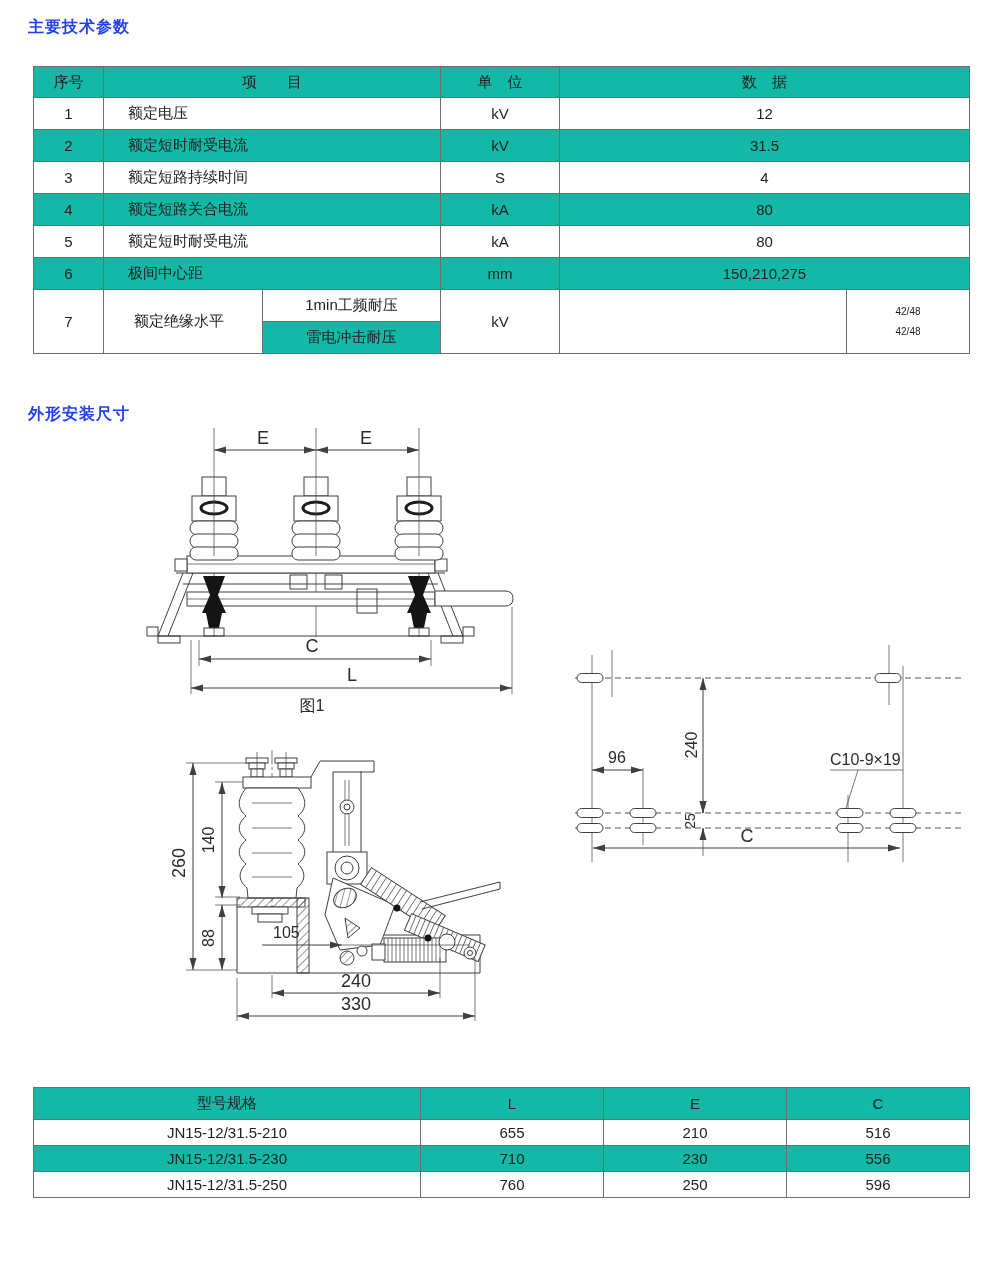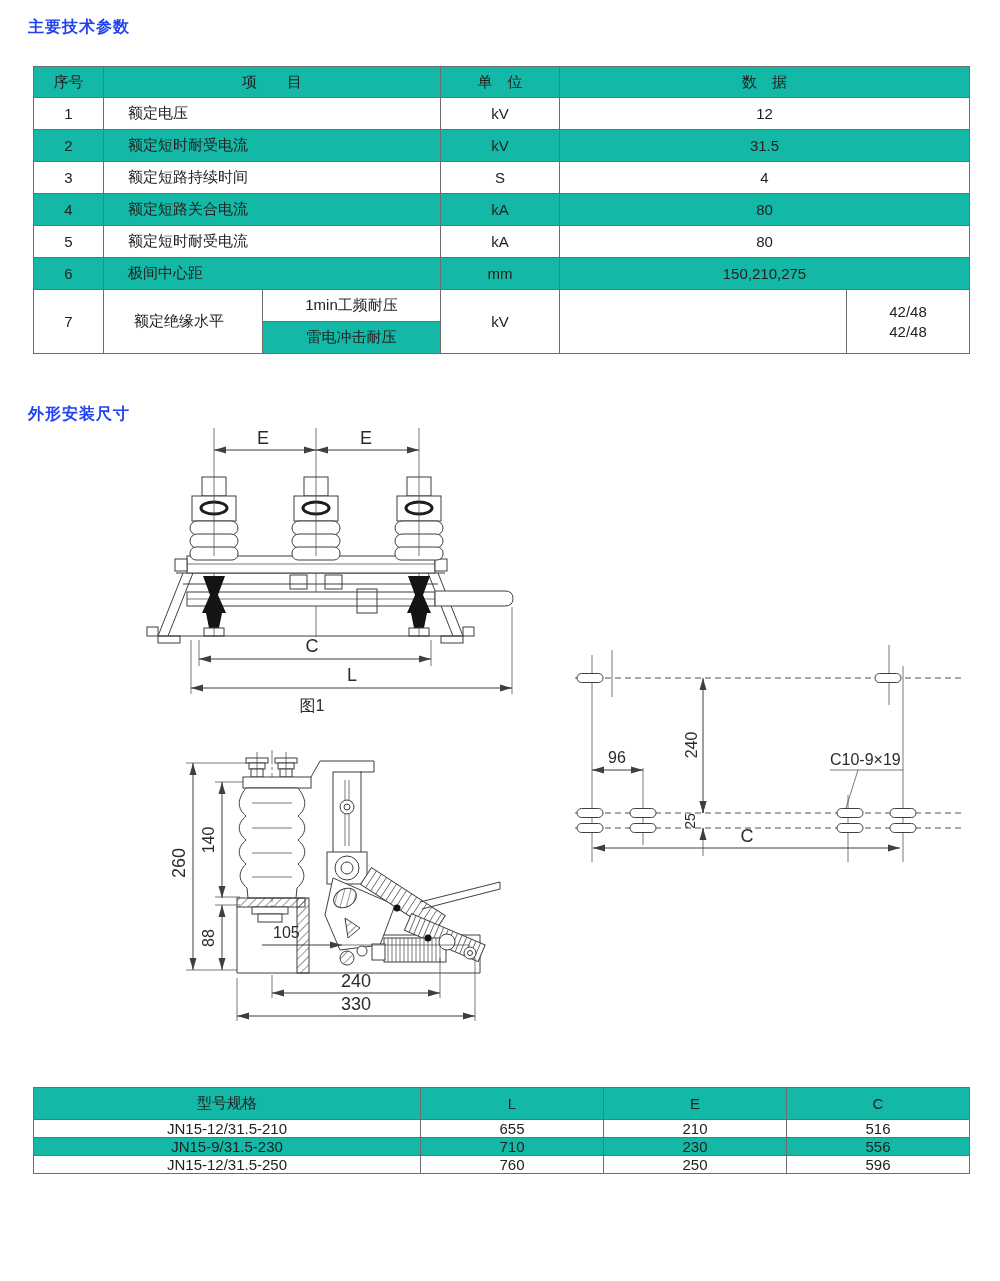--- a/index.html
+++ b/index.html
@@ -8,24 +8,24 @@
   #title1{top:17px;}
   #title2{top:404px;}
   table{border-collapse:collapse;table-layout:fixed;position:absolute;left:33px;}
   td,th{border:1px solid #6e6e6e;font-size:15px;font-weight:normal;padding:0;text-align:center;vertical-align:middle;color:#222;}
   .blue{background:#14b8a6;}
   #t1{top:66px;width:936px;}
   #t1 tr.hdr{height:31px;}
   #t1 tr{height:32px;}
   #t1 .item{text-align:left;padding-left:24px;margin-top:11px;}
   #t1 .item7{text-align:left;padding-left:30px;}
-  .v4248 div{line-height:20px;font-size:15px;}
+  .v4248 div{line-height:20px;font-size:10px;}
   #t2{top:1087px;width:936px;}
   #t2 tr.hdr{height:32px;margin-top:23px;}
-  #t2 tr{height:18px;}
+  #t2 tr{height:26px;}
   #drawings{position:absolute;left:0;top:415px;}
   .ln{stroke:#3f3f3f;stroke-width:1;fill:none;}
   .lnw{stroke:#3f3f3f;stroke-width:1;fill:#fff;}
   .thin{stroke:#3f3f3f;stroke-width:0.7;fill:none;}
   .dash{stroke:#3f3f3f;stroke-width:0.9;fill:none;stroke-dasharray:6 4;}
   .blk{fill:#141414;stroke:none;}
   .dm{fill:#2b2b2b;font-size:16px;}
   .dmL{fill:#2b2b2b;font-size:18px;}
 </style>
 </head>
@@ -324,21 +324,21 @@
     <th>E</th>
     <th>C</th>
   </tr>
   <tr>
     <td>JN15-12/31.5-210</td>
     <td>655</td>
     <td>210</td>
     <td>516</td>
   </tr>
   <tr class="blue">
-    <td>JN15-9/31.5-230</td>
+    <td>JN15-12/31.5-230</td>
     <td>710</td>
     <td>230</td>
     <td>556</td>
   </tr>
   <tr>
     <td>JN15-12/31.5-250</td>
     <td>760</td>
     <td>250</td>
     <td>596</td>
   </tr>

